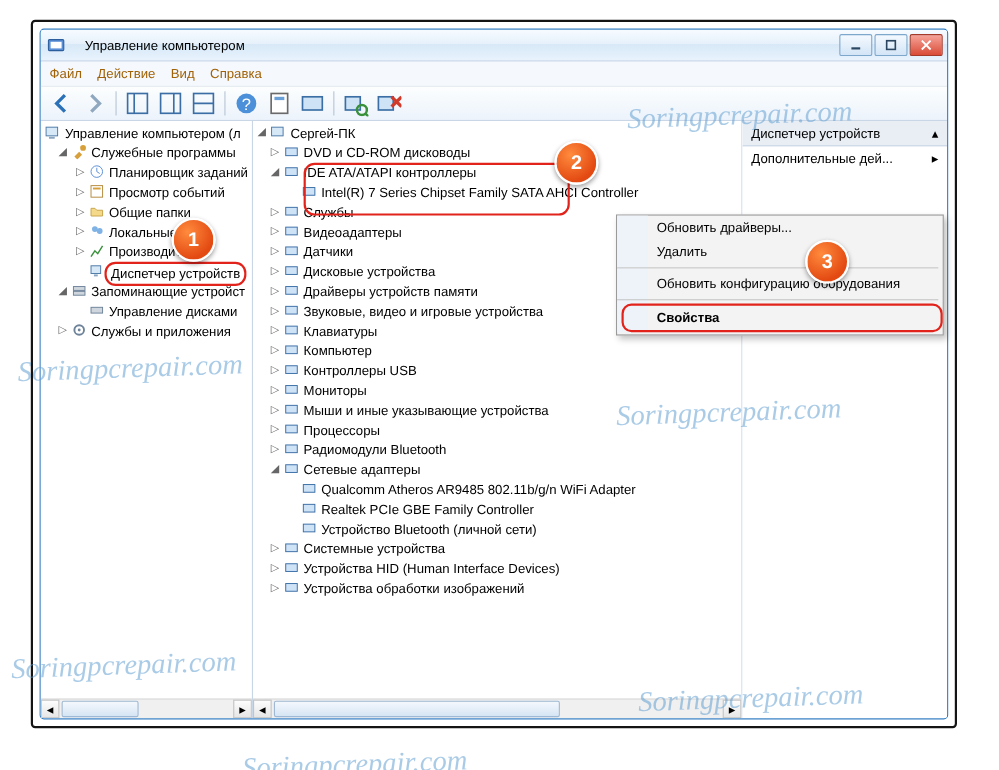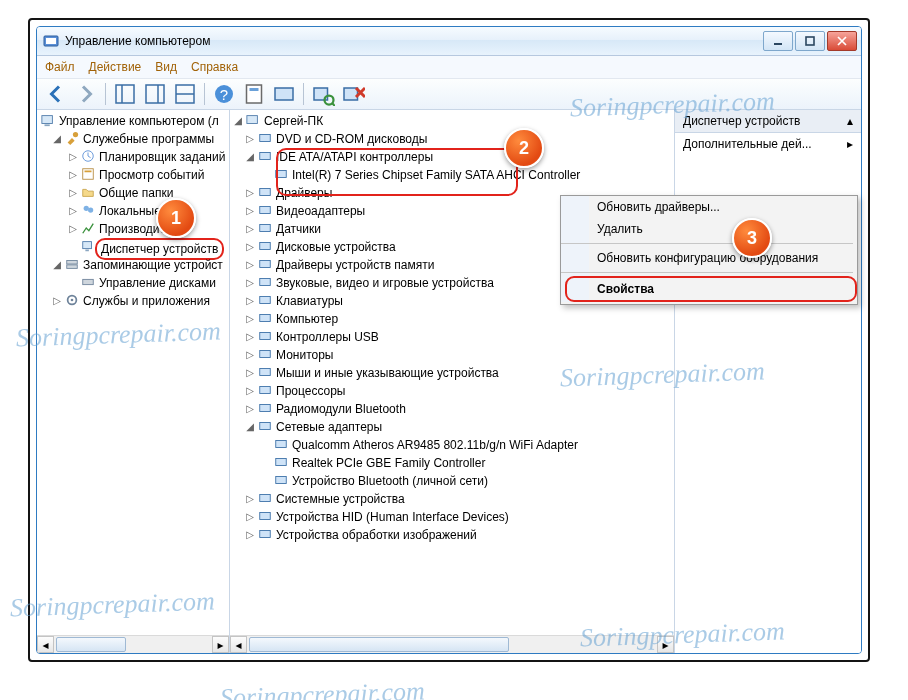--- a/index.html
+++ b/index.html
@@ -53,21 +53,21 @@
   }
   .titlebar {
     height: 28px;
     background: linear-gradient(to bottom, #f6fbff 0%, #e7f1fb 45%, #d7e8f7 46%, #e8f3fd 100%);
     border-bottom: 1px solid #b6c8df;
     display: flex;
     align-items: center;
     padding: 0 4px;
   }
   .titlebar .sysicon { width: 16px; height: 16px; margin: 0 6px 0 2px; }
-  .titlebar .title { flex: 1; color: #000; font-size: 12px; }
+  .titlebar .title { flex: 1; color: #000; font-size: 12px; margin-left: 12px; }
   .win-btns { display: flex; gap: 0; }
   .win-btn {
     width: 28px; height: 18px;
     background: linear-gradient(to bottom,#f4f9ff,#d3e5f6);
     border: 1px solid #7ea7cc;
     border-radius: 2px;
     position: relative;
     margin-left: 2px;
     display:flex;align-items:center;justify-content:center;
   }
@@ -463,21 +463,21 @@
                 </span>
                 <span class="lbl">Intel(R) 7 Series Chipset Family SATA AHCI Controller</span>
               </div>
               <div class="tn indent1">
                 <span class="twisty">▷</span>
                 <span class="ico">
                   <svg viewBox="0 0 16 16">
                     <rect x="2" y="4" width="12" height="8" fill="#cfe3f7" stroke="#3a6ea5"></rect>
                   </svg>
                 </span>
-                <span class="lbl">Драйверы</span>
+                <span class="lbl">Службы</span>
               </div>
               <div class="tn indent1">
                 <span class="twisty">▷</span>
                 <span class="ico">
                   <svg viewBox="0 0 16 16">
                     <rect x="2" y="4" width="12" height="8" fill="#cfe3f7" stroke="#3a6ea5"></rect>
                   </svg>
                 </span>
                 <span class="lbl">Видеоадаптеры</span>
               </div>

